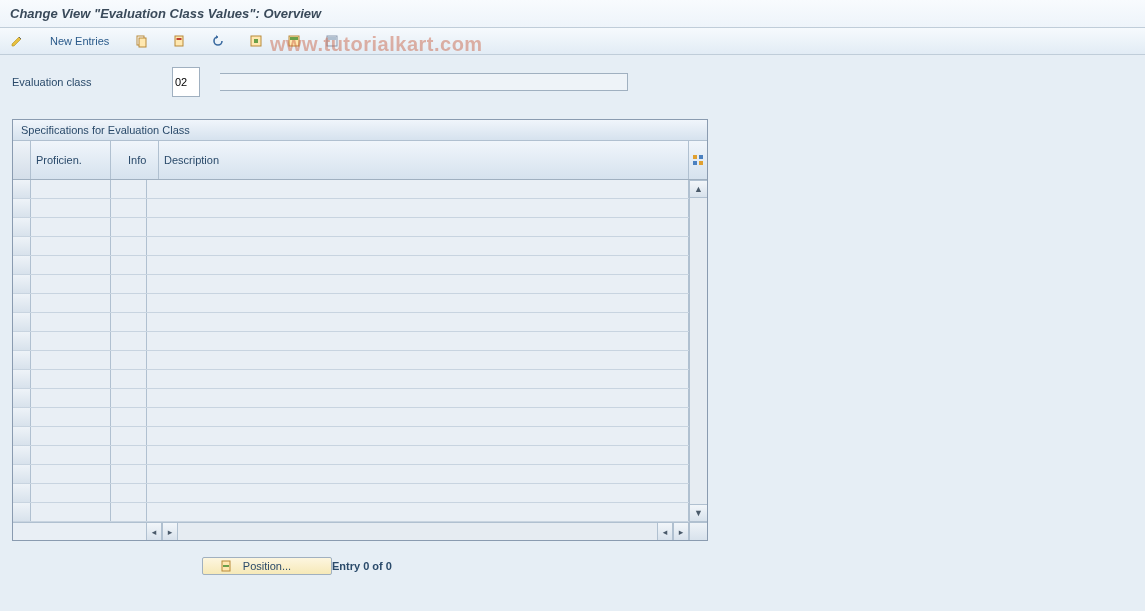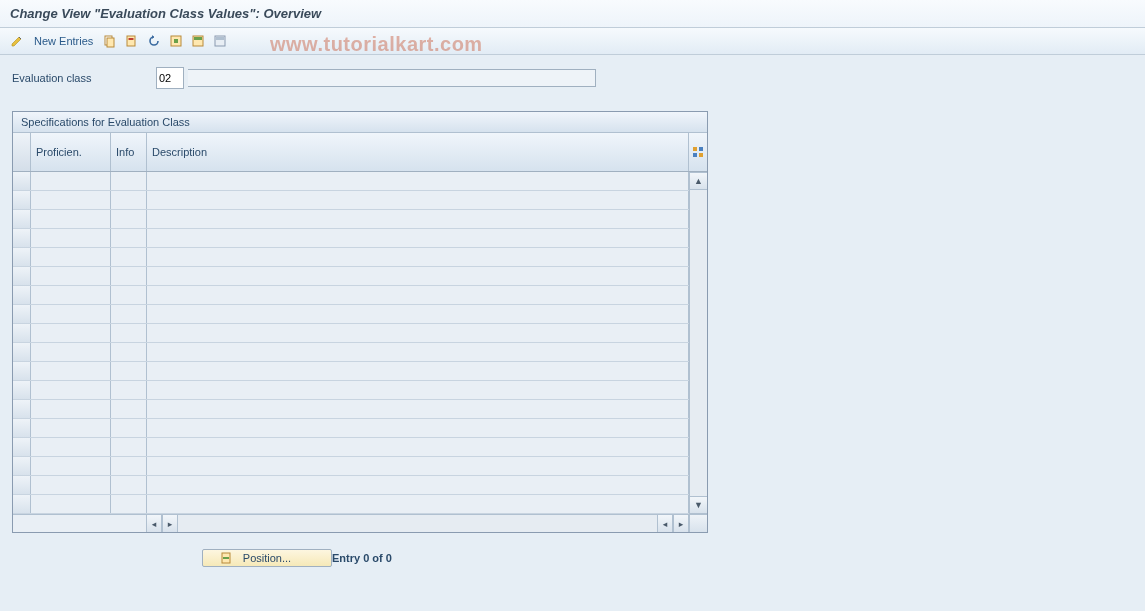--- a/index.html
+++ b/index.html
@@ -20,21 +20,21 @@
     font-weight: bold;
     font-style: italic;
     color: #3a4a5a;
   }
   .toolbar {
     background: linear-gradient(to bottom, #f6fafd 0%, #e2ecf5 100%);
     border-bottom: 1px solid #c0cdd9;
     padding: 4px 8px;
     display: flex;
     align-items: center;
-    gap: 4px;
+    gap: 20px;
   }
   .toolbar .icon-btn {
     width: 18px;
     height: 18px;
     display: inline-flex;
     align-items: center;
     justify-content: center;
     cursor: pointer;
     border: 1px solid transparent;
     border-radius: 2px;
@@ -45,30 +45,30 @@
     padding: 2px 4px;
   }
   .main {
     background: #e6eef5;
     height: calc(616px - 60px);
     padding: 12px;
   }
   .field-row {
     display: flex;
     align-items: center;
-    gap: 4px;
+    gap: 20px;
     margin-bottom: 22px;
   }
   .field-label {
     width: 140px;
     color: #2a4a6a;
   }
   .field-input-small {
     width: 28px;
-    height: 22px;
+    height: 30px;
     border: 1px solid #a0b0c0;
     background: #fff;
     padding: 1px 2px;
     font-size: 11px;
     text-align: left;
   }
   .field-input-wide {
     width: 408px;
     height: 18px;
     border: 1px solid #a0b0c0;
@@ -102,21 +102,21 @@
   }
   .th {
     padding: 19px 5px;
     font-size: 11px;
     color: #2a4a6a;
     height: 18px;
     cursor: pointer;
   }
   .th-sel { width: 18px; background: linear-gradient(to bottom,#eef3f8,#d4dee9);}
   .th-prof { width: 80px; }
-  .th-info { width: 36px; }
+  .th-info { width: 36px; margin-left: 12px; }
   .th-desc { flex: 1; }
   .th-cfg {
     width: 18px;
     display: flex; align-items:center; justify-content:center;
     background: linear-gradient(to bottom,#f0f5fb,#d6e2ee);
   }
   .table-body {
     display: flex;
   }
   .rows-area {

